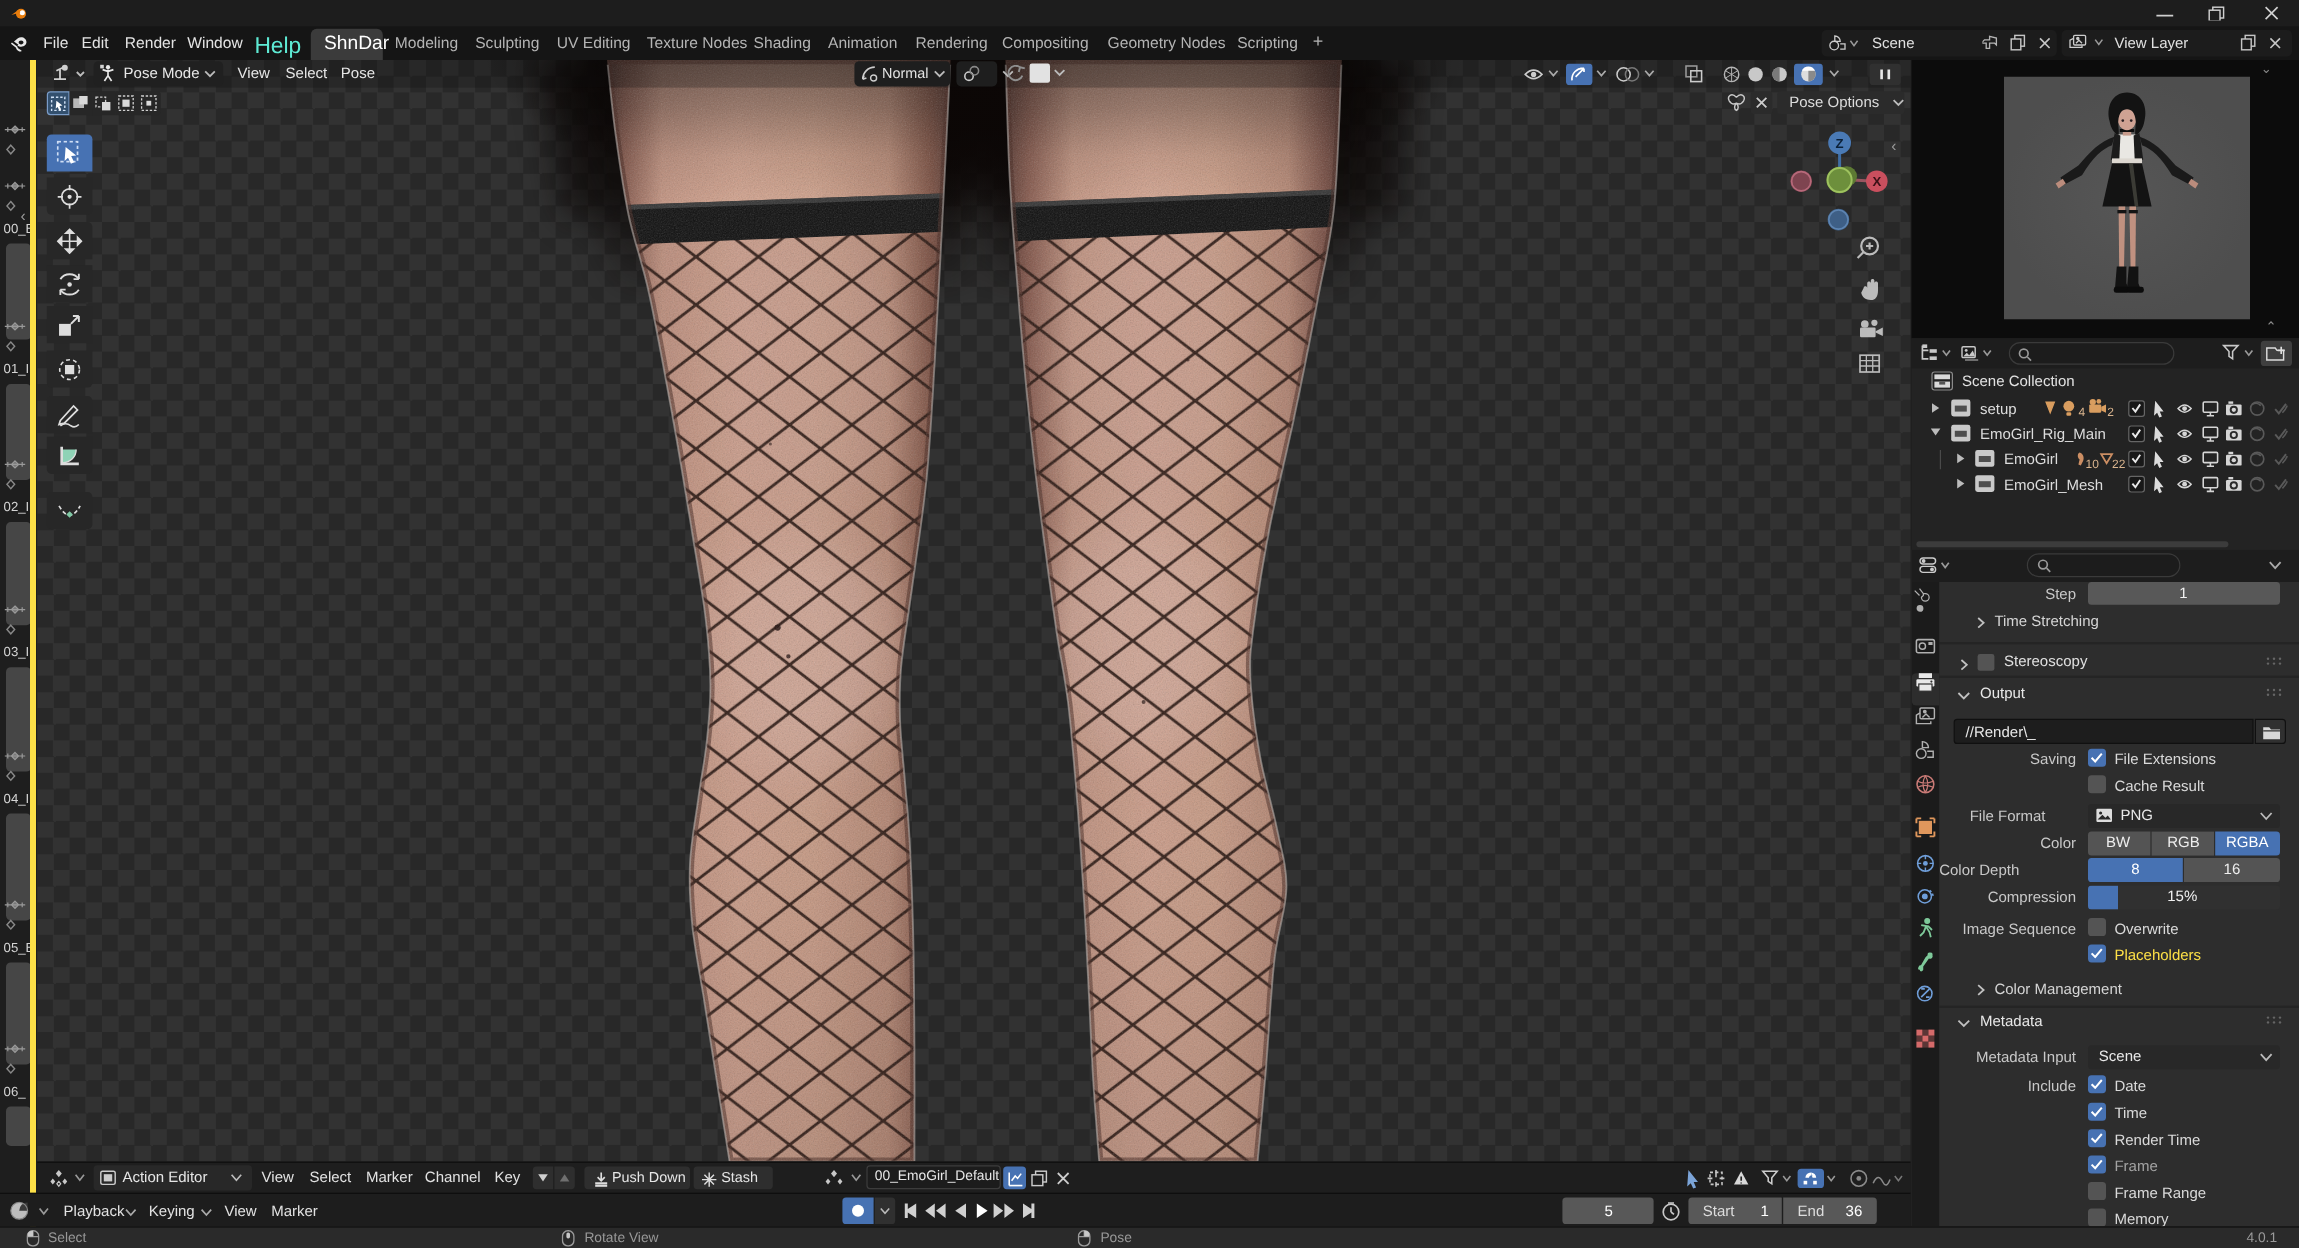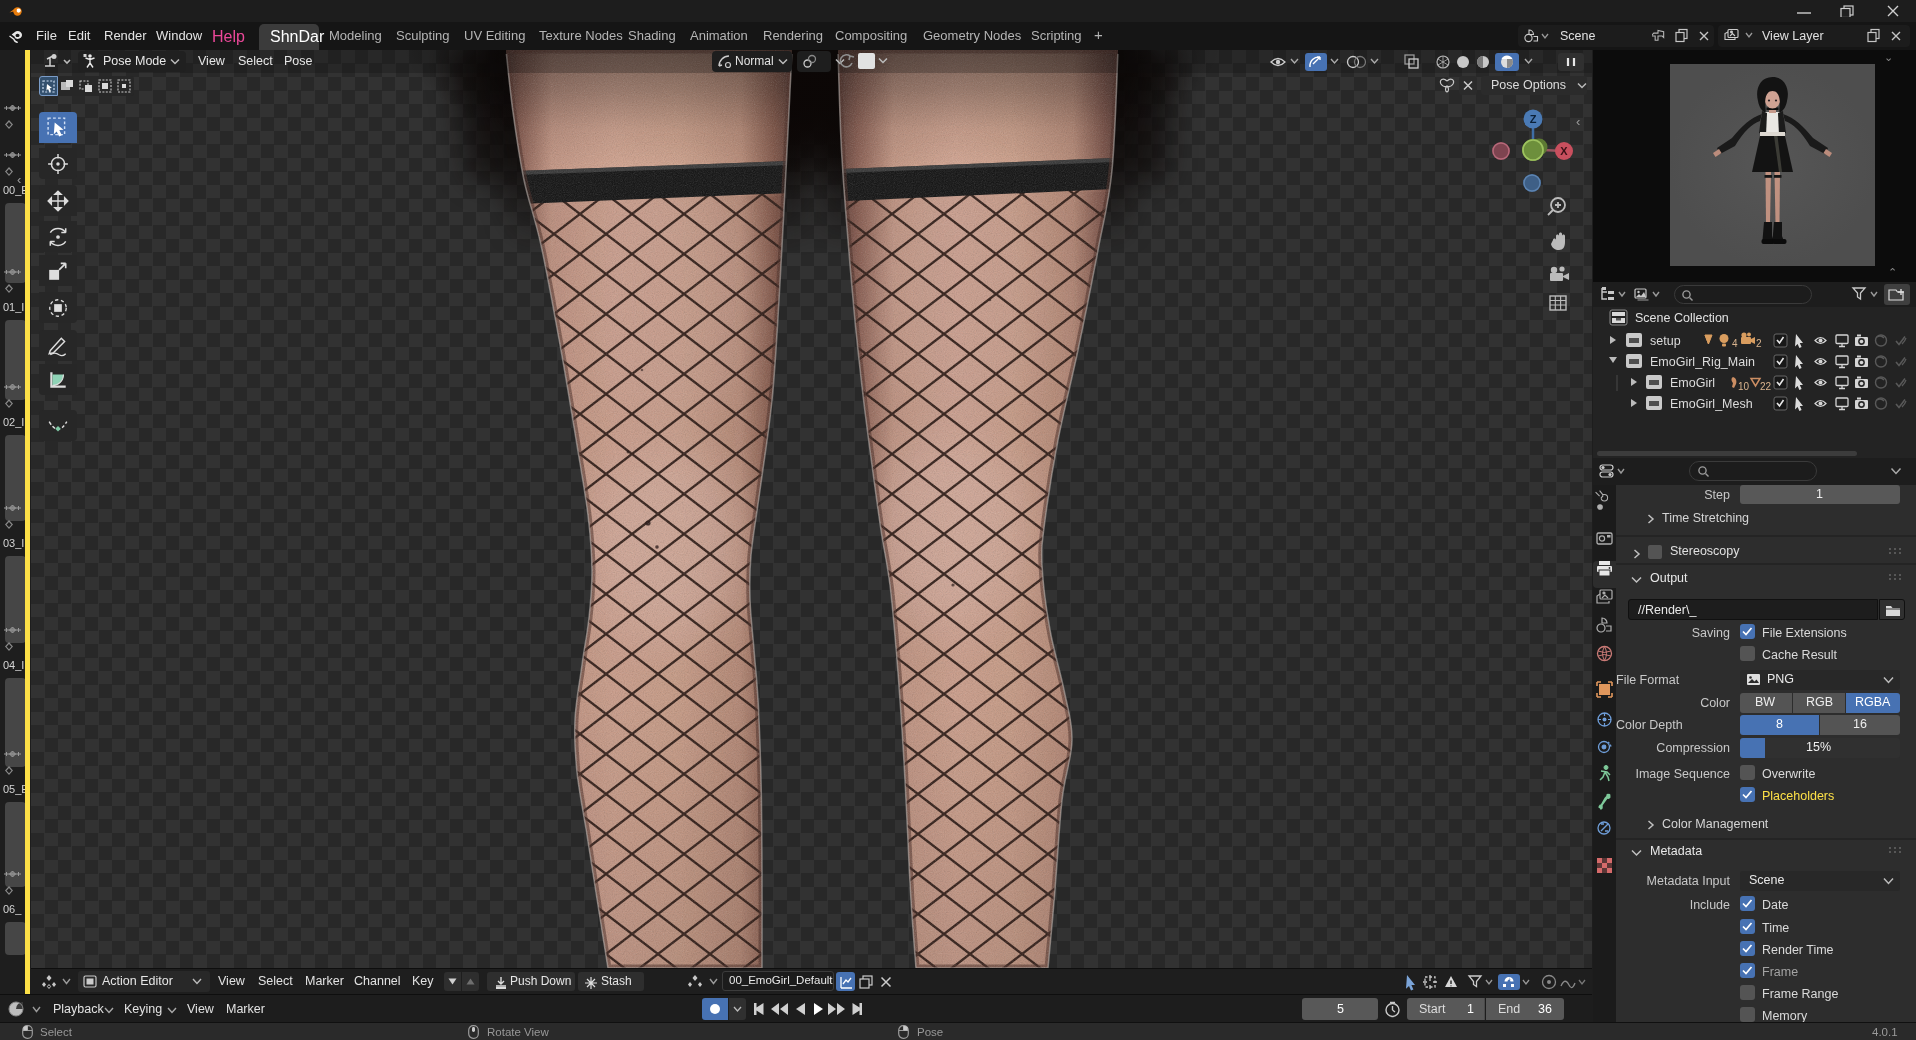--- a/index.html
+++ b/index.html
@@ -25,21 +25,21 @@
 
 <div class="a" id="topbar" style="left:0;top:22px;width:1916px;height:28px;background:#151515">
   <svg class="a" style="left:9px;top:6px" width="17" height="17" viewBox="0 0 64 52">
     <path fill="#e7e7e7" d="M20.6 35.1c.1-2.3 1.3-4.4 3.1-5.9L10 18.4l12.3-9.6c2.7-2.1 6.3-3.3 10.1-3.3 9.2 0 16.7 6.6 16.7 14.8 0 8.1-7.5 14.8-16.7 14.8-4.4 0-8.4-1.5-11.4-4zm11.6-7.2c4.2 0 7.6-2.7 7.6-6s-3.4-6-7.6-6-7.6 2.7-7.6 6 3.4 6 7.6 6z"></path>
     <path fill="#e7e7e7" d="M2 24 L18 36 c 2 8 8 12 15 12" stroke="#e7e7e7" stroke-width="5"></path>
   </svg>
   <div class="tx" style="left:36px;top:6px;font-size:13px;color:#e3e3e3">File</div>
   <div class="tx" style="left:68px;top:6px;font-size:13px;color:#e3e3e3">Edit</div>
   <div class="tx" style="left:104px;top:6px;font-size:13px;color:#e3e3e3">Render</div>
   <div class="tx" style="left:156px;top:6px;font-size:13px;color:#e3e3e3">Window</div>
-  <div class="tx" style="left:212px;top:6px;font-size:16px;color:#ec4899">Help</div>
+  <div class="tx" style="left:212px;top:6px;font-size:19px;color:#5eead4">Help</div>
   <div class="a" style="left:259px;top:2px;width:60px;height:26px;background:#3b3b3b;border-radius:5px 5px 0 0"></div>
   <div class="tx" style="left:270px;top:6px;font-size:16px;color:#ffffff">ShnDar</div>
   <div class="tx" style="left:329px;top:6px;font-size:13px;color:#b4b4b4">Modeling</div>
   <div class="tx" style="left:396px;top:6px;font-size:13px;color:#b4b4b4">Sculpting</div>
   <div class="tx" style="left:464px;top:6px;font-size:13px;color:#b4b4b4">UV Editing</div>
   <div class="tx" style="left:539px;top:6px;font-size:13px;color:#b4b4b4">Texture Nodes</div>
   <div class="tx" style="left:628px;top:6px;font-size:13px;color:#b4b4b4">Shading</div>
   <div class="tx" style="left:690px;top:6px;font-size:13px;color:#b4b4b4">Animation</div>
   <div class="tx" style="left:763px;top:6px;font-size:13px;color:#b4b4b4">Rendering</div>
   <div class="tx" style="left:835px;top:6px;font-size:13px;color:#b4b4b4">Compositing</div>
@@ -837,21 +837,21 @@
     </div>
     <div class="a" style="left:0;top:141px;width:114px;text-align:right">Saving</div>
     <div class="a" style="left:124px;top:139px;width:15px;height:15px;background:#4772b3;border-radius:3px">
         <svg class="a" style="left:2px;top:3px" width="11" height="9" viewBox="0 0 11 9">
           <path d="M1 4.5 l3 3 5.5-6.5" stroke="#fff" stroke-width="1.7" fill="none"></path>
         </svg>
       </div>
     <div class="tx" style="left:146px;top:141px;color:#dadada">File Extensions</div>
     <div class="a" style="left:124px;top:161px;width:15px;height:15px;background:#545454;border-radius:3px"></div>
     <div class="tx" style="left:146px;top:163px;color:#dadada">Cache Result</div>
-    <div class="a" style="left:0;top:188px;width:114px;text-align:left">File Format</div>
+    <div class="a" style="left:0;top:188px;width:114px;text-align:center">File Format</div>
     <div class="a" style="left:124px;top:185px;width:160px;height:20px;background:#282828;border-radius:3px">
       <svg class="a" style="left:6px;top:3px" width="15" height="14" viewBox="0 0 15 14">
           <rect x="1" y="1" width="13" height="11" rx="1" fill="#ddd"></rect>
           <circle cx="4.5" cy="4.5" r="1.3" fill="#282828"></circle>
           <path d="M2 10 l4-4 2.5 2.5 2-2 2.5 3.5 Z" fill="#282828"></path>
         </svg>
       <div class="tx" style="left:27px;top:2px;color:#e8e8e8">PNG</div>
       <svg class="a" style="left:143px;top:6px" width="11" height="9" viewBox="0 0 11 9">
           <path d="M1 1.5 l4.5 5 4.5-5" stroke="#bbb" stroke-width="1.5" fill="none"></path>
         </svg>

